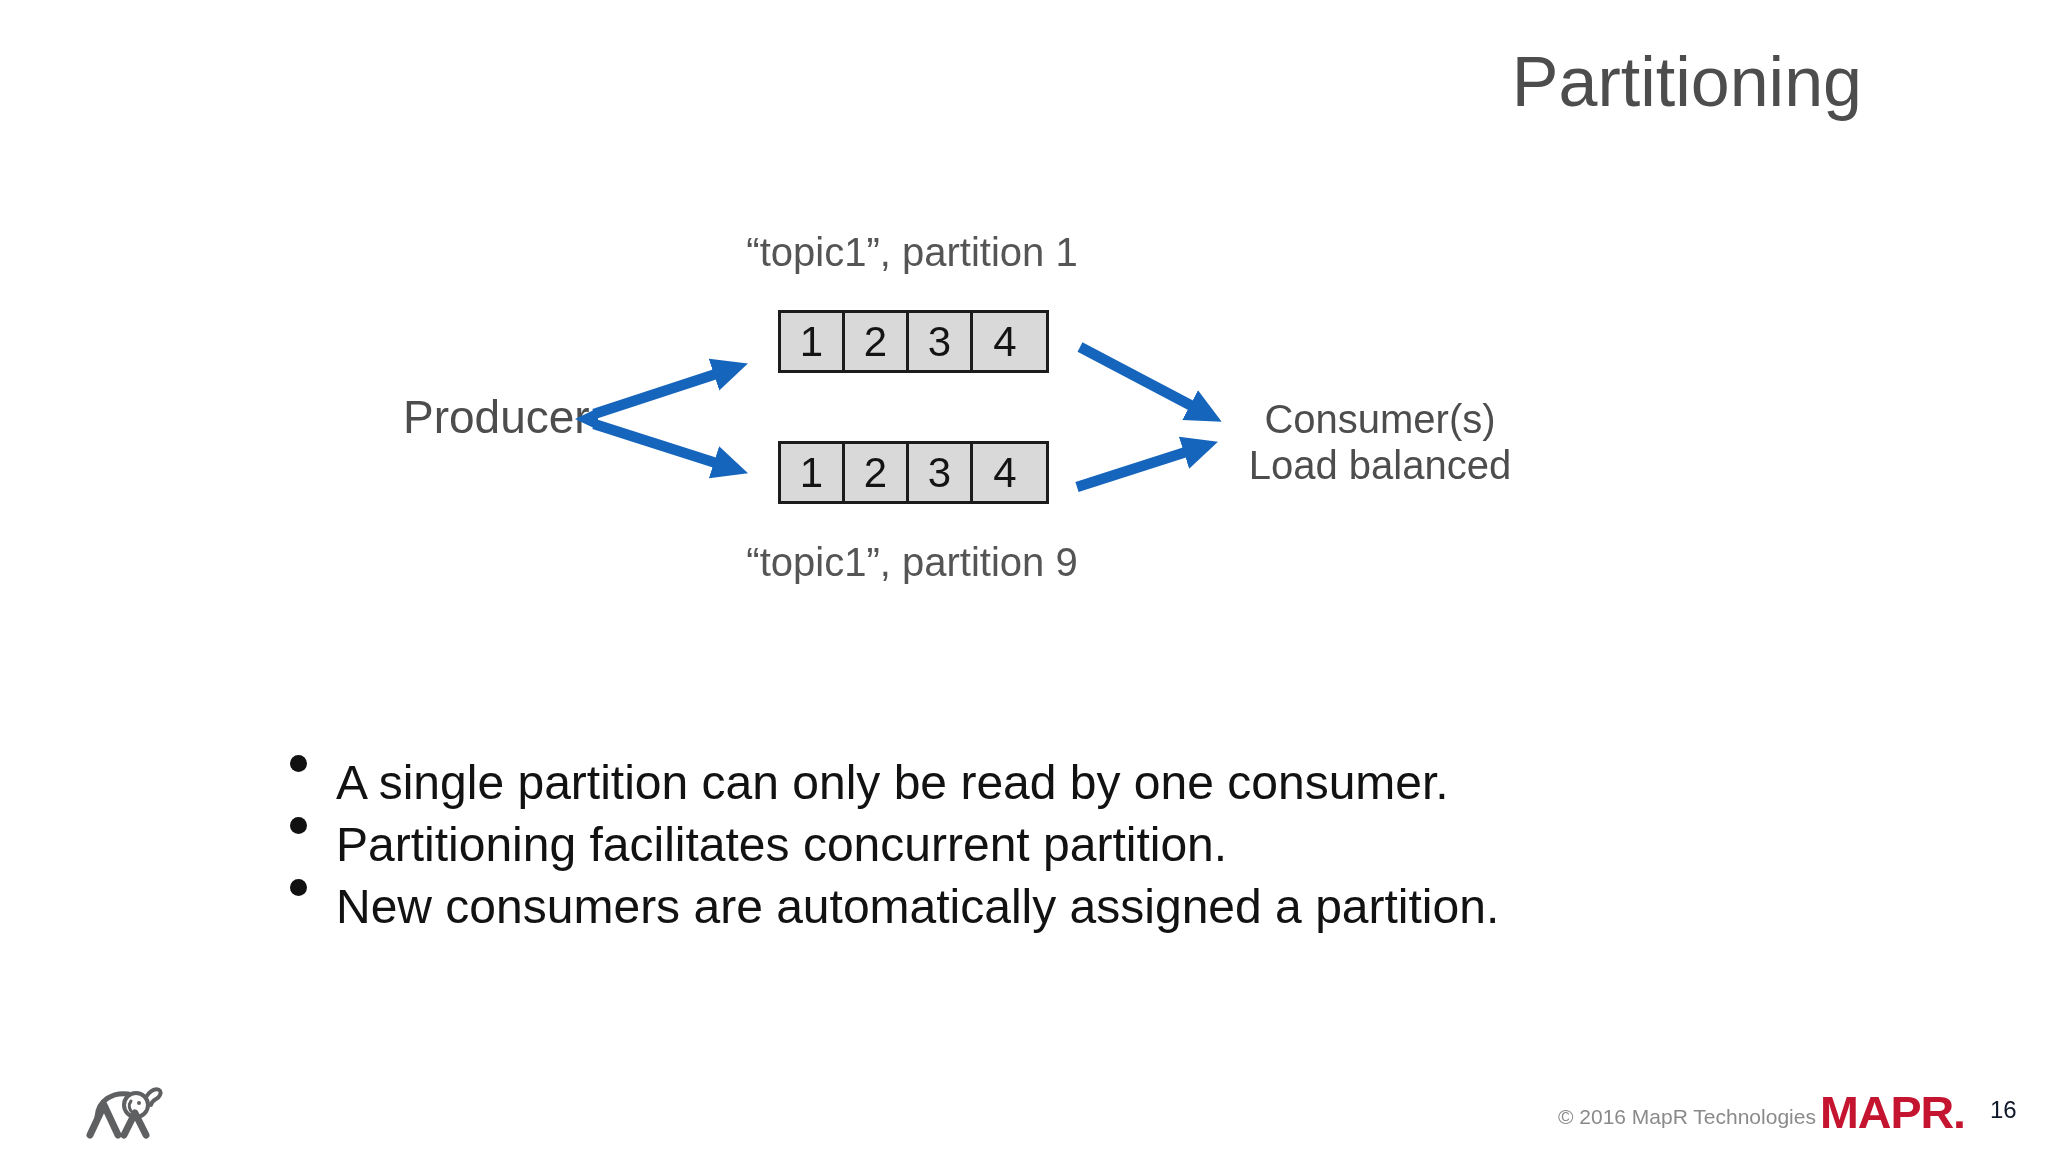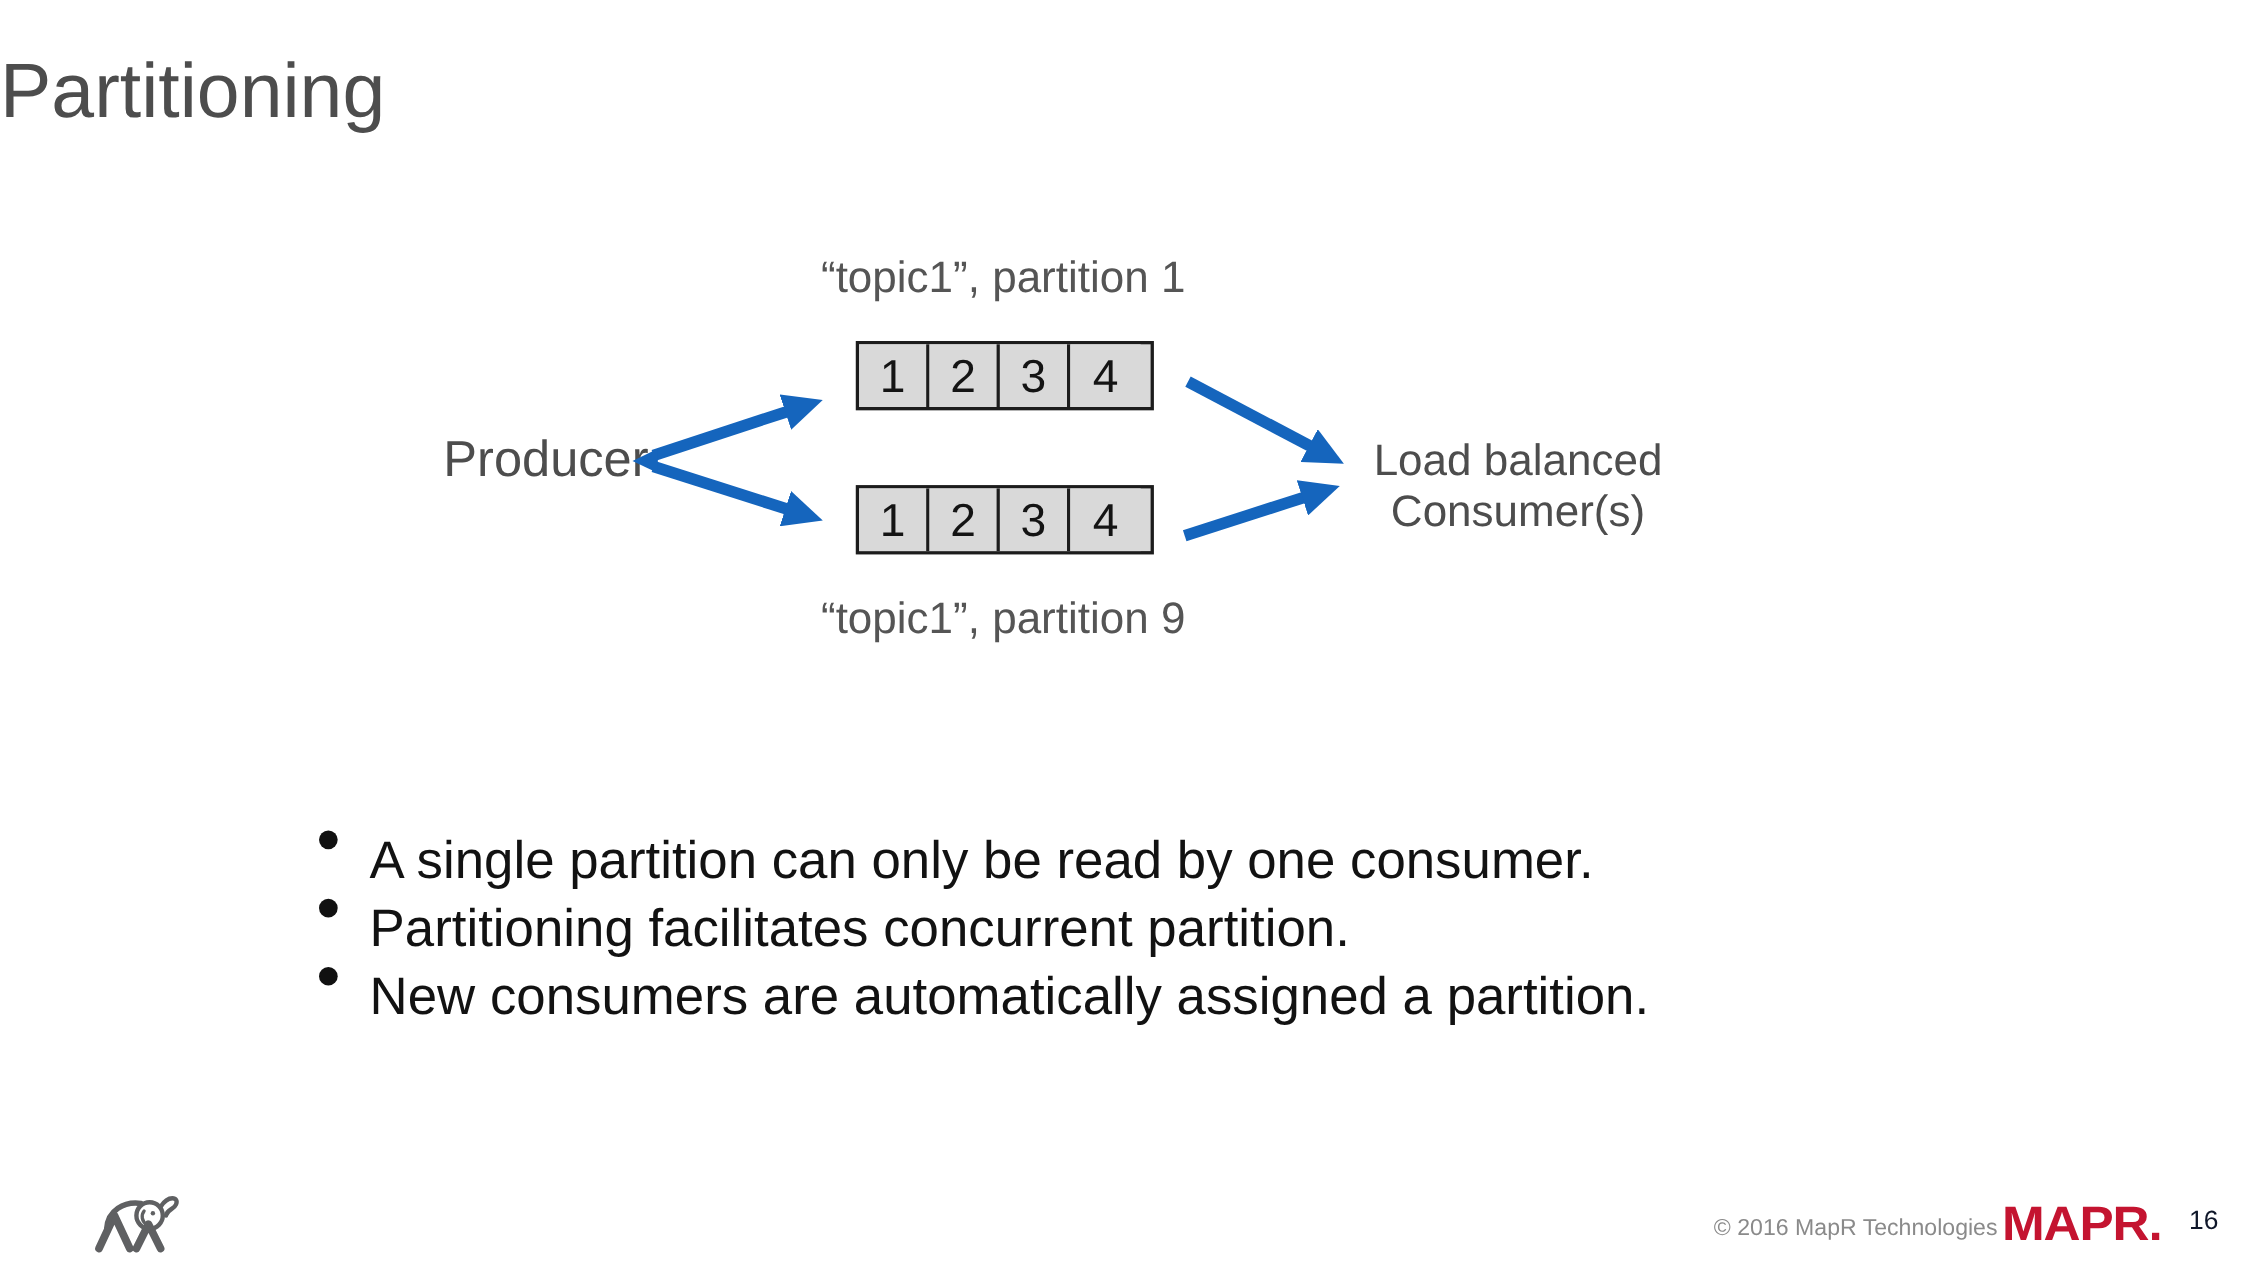--- a/index.html
+++ b/index.html
@@ -4,21 +4,21 @@
 <style>
   html,body{margin:0;padding:0;}
   body{
     width:2048px;height:1152px;position:relative;overflow:hidden;
     background:#ffffff;
     font-family:"Liberation Sans", sans-serif;
   }
   
   .slide-title{
     position:absolute;left:0;top:40px;width:1862px;
-    text-align:left;font-size:70px;line-height:84px;color:#4d4d4d;
+    text-align:right;font-size:70px;line-height:84px;color:#4d4d4d;
   }
   
   .part-label{
     position:absolute;left:662px;width:500px;text-align:center;
     font-size:40px;line-height:48px;color:#555555;
   }
   .part-label.p1{top:228px;}
   .part-label.p2{top:538px;}
   .producer-label{
     position:absolute;left:403px;top:393px;width:165px;text-align:left;
@@ -70,22 +70,22 @@
 </style>
 </head>
 <body>
 
 <div class="slide-title">Partitioning</div>
 
 <div class="part-label p1">“topic1”, partition 1</div>
 <div class="part-label p2">“topic1”, partition 9</div>
 <div class="producer-label">Producer</div>
 <div class="consumer-label">
+  <div>Consumer(s)</div>
   <div>Load balanced</div>
-  <div>Consumer(s)</div>
 </div>
 
 <div class="cell-row r1">
   <div class="cell">1</div>
   <div class="cell">2</div>
   <div class="cell">3</div>
   <div class="cell">4</div>
 </div>
 
 <div class="cell-row r2">

